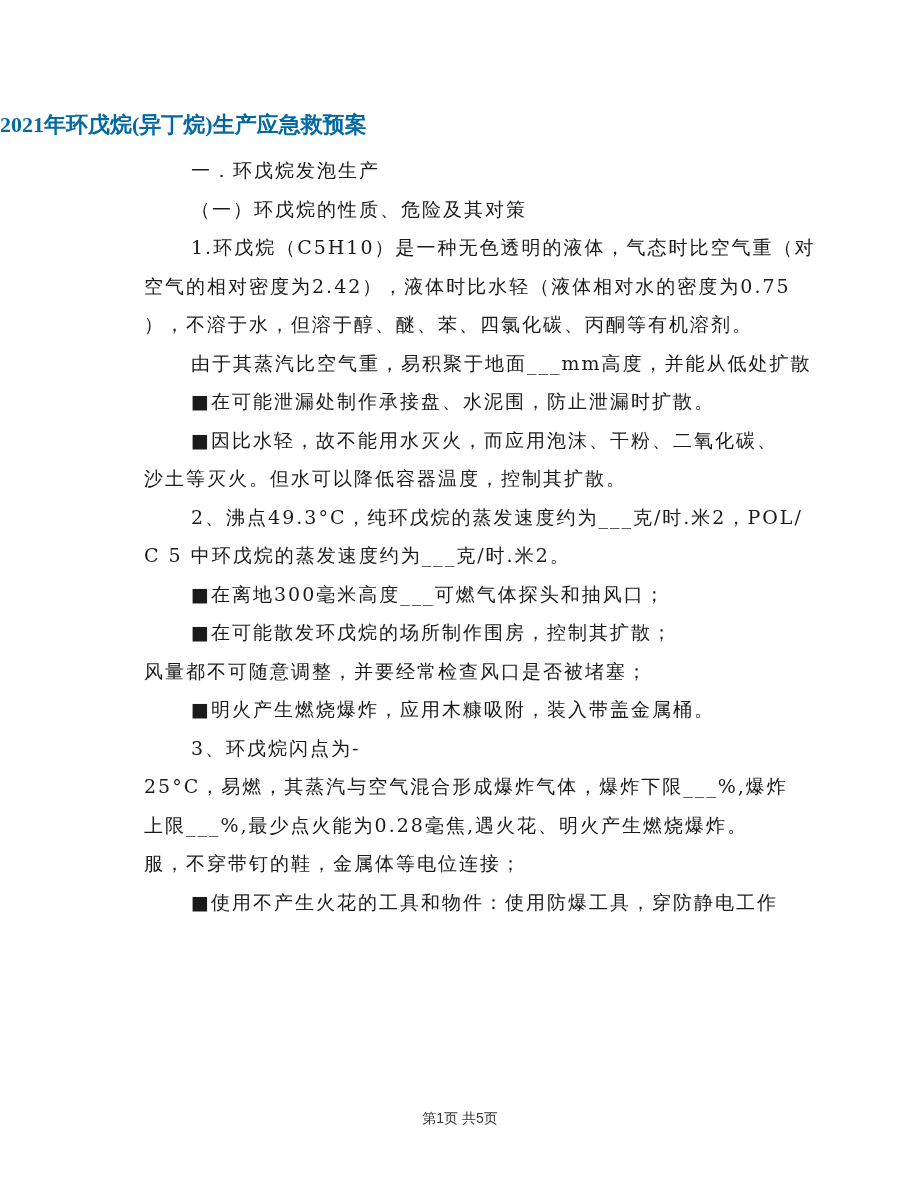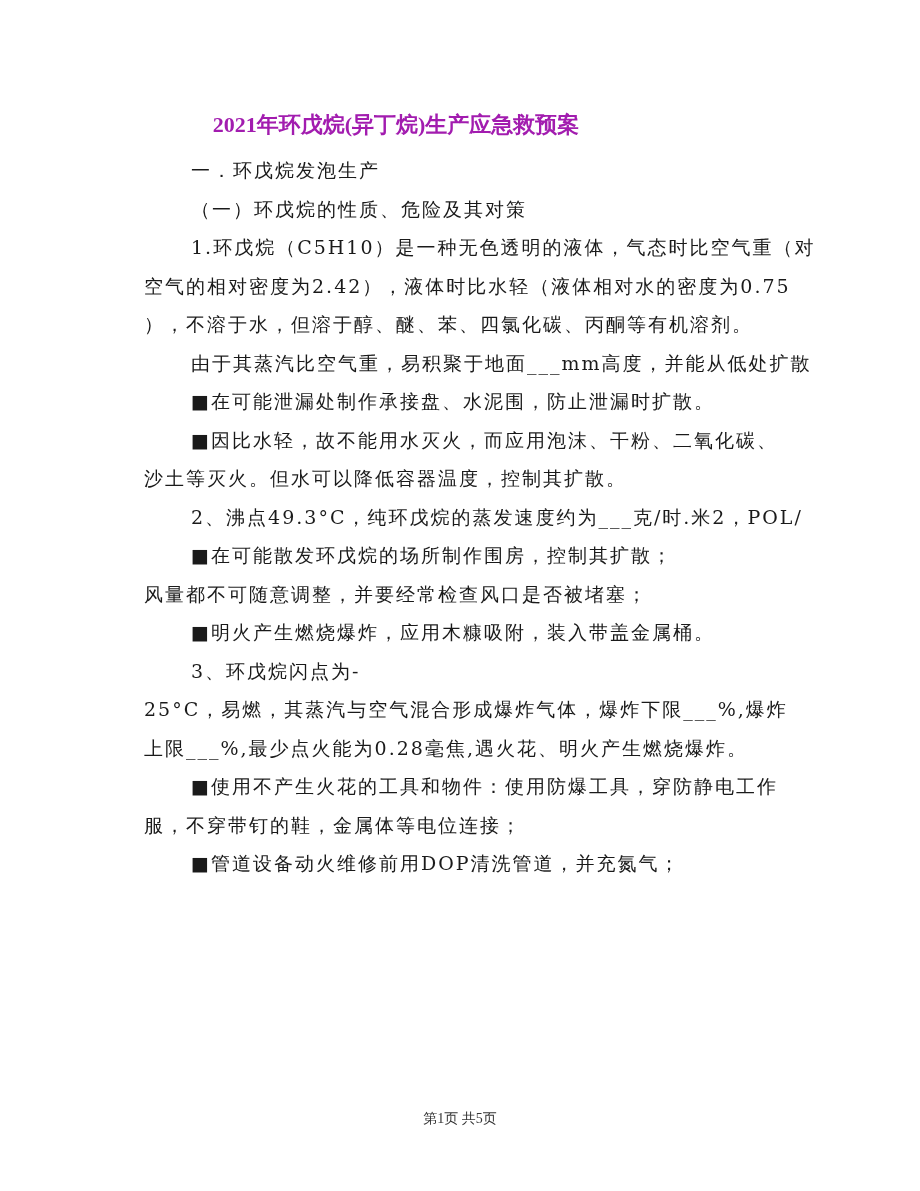--- a/index.html
+++ b/index.html
@@ -1,49 +1,50 @@
 <!DOCTYPE html>
 <html><head>
 <meta charset="utf-8">
 <style>
   html, body { margin: 0; padding: 0; background: #ffffff; }
   body { width: 920px; height: 1191px; position: relative; overflow: hidden;
          font-family: "DejaVu Serif", "Liberation Serif", serif; color: #1a1a1a; }
   .page { position: absolute; left: 0; top: 0; width: 920px; height: 1191px; background: #fff; }
-  .title { position: absolute; left: 0; top: 110px; width: 792px; text-align: center;
+  .title { position: absolute; left: 0; top: 110px; width: 792px; 
            font-family: "Liberation Serif", "DejaVu Serif", serif; font-weight: bold;
-           font-size: 22px; letter-spacing: 0px; color: #a21caf; }
+           font-size: 22px; letter-spacing: 0px; color: #0369a1; }
   .body { position: absolute; left: 144px; top: 151px; width: 646px; }
   .line { display: block; font-size: 19px; line-height: 38.5px; letter-spacing: 2px; white-space: nowrap; }
   .ind { padding-left: 47px; }
   .footer { position: absolute; left: 0; top: 1110px; width: 920px; text-align: center;
-            font-size: 14px; color: #333; font-family: Liberation Serif, serif; }
+            font-size: 14px; color: #333; font-family: Liberation Sans, sans-serif; }
 </style>
 </head>
 <body>
 
 <div class="page">
   <div class="title">2021年环戊烷(异丁烷)生产应急救预案</div>
 
   <div class="body">
     <span class="line ind">一．环戊烷发泡生产</span>
     <span class="line ind">（一）环戊烷的性质、危险及其对策</span>
     <span class="line ind">1.环戊烷（C5H10）是一种无色透明的液体，气态时比空气重（对</span>
     <span class="line">空气的相对密度为2.42），液体时比水轻（液体相对水的密度为0.75</span>
     <span class="line">），不溶于水，但溶于醇、醚、苯、四氯化碳、丙酮等有机溶剂。</span>
     <span class="line ind">由于其蒸汽比空气重，易积聚于地面___mm高度，并能从低处扩散</span>
     <span class="line ind">■在可能泄漏处制作承接盘、水泥围，防止泄漏时扩散。</span>
     <span class="line ind">■因比水轻，故不能用水灭火，而应用泡沫、干粉、二氧化碳、</span>
     <span class="line">沙土等灭火。但水可以降低容器温度，控制其扩散。</span>
     <span class="line ind">2、沸点49.3°C，纯环戊烷的蒸发速度约为___克/时.米2，POL/</span>
+    <span class="line">C 5 中环戊烷的蒸发速度约为___克/时.米2。</span>
+    <span class="line ind">■在离地300毫米高度___可燃气体探头和抽风口；</span>
     <span class="line ind">■在可能散发环戊烷的场所制作围房，控制其扩散；</span>
     <span class="line">风量都不可随意调整，并要经常检查风口是否被堵塞；</span>
     <span class="line ind">■明火产生燃烧爆炸，应用木糠吸附，装入带盖金属桶。</span>
     <span class="line ind">3、环戊烷闪点为-</span>
     <span class="line">25°C，易燃，其蒸汽与空气混合形成爆炸气体，爆炸下限___%,爆炸</span>
     <span class="line">上限___%,最少点火能为0.28毫焦,遇火花、明火产生燃烧爆炸。</span>
+    <span class="line">服，不穿带钉的鞋，金属体等电位连接；</span>
     <span class="line ind">■使用不产生火花的工具和物件：使用防爆工具，穿防静电工作</span>
-    <span class="line">服，不穿带钉的鞋，金属体等电位连接；</span>
-    <span class="line ind">■管道设备动火维修前用DOP清洗管道，并充氮气；</span>
   </div>
 
   <div class="footer">第1页 共5页</div>
 </div>
 
 </body></html>

